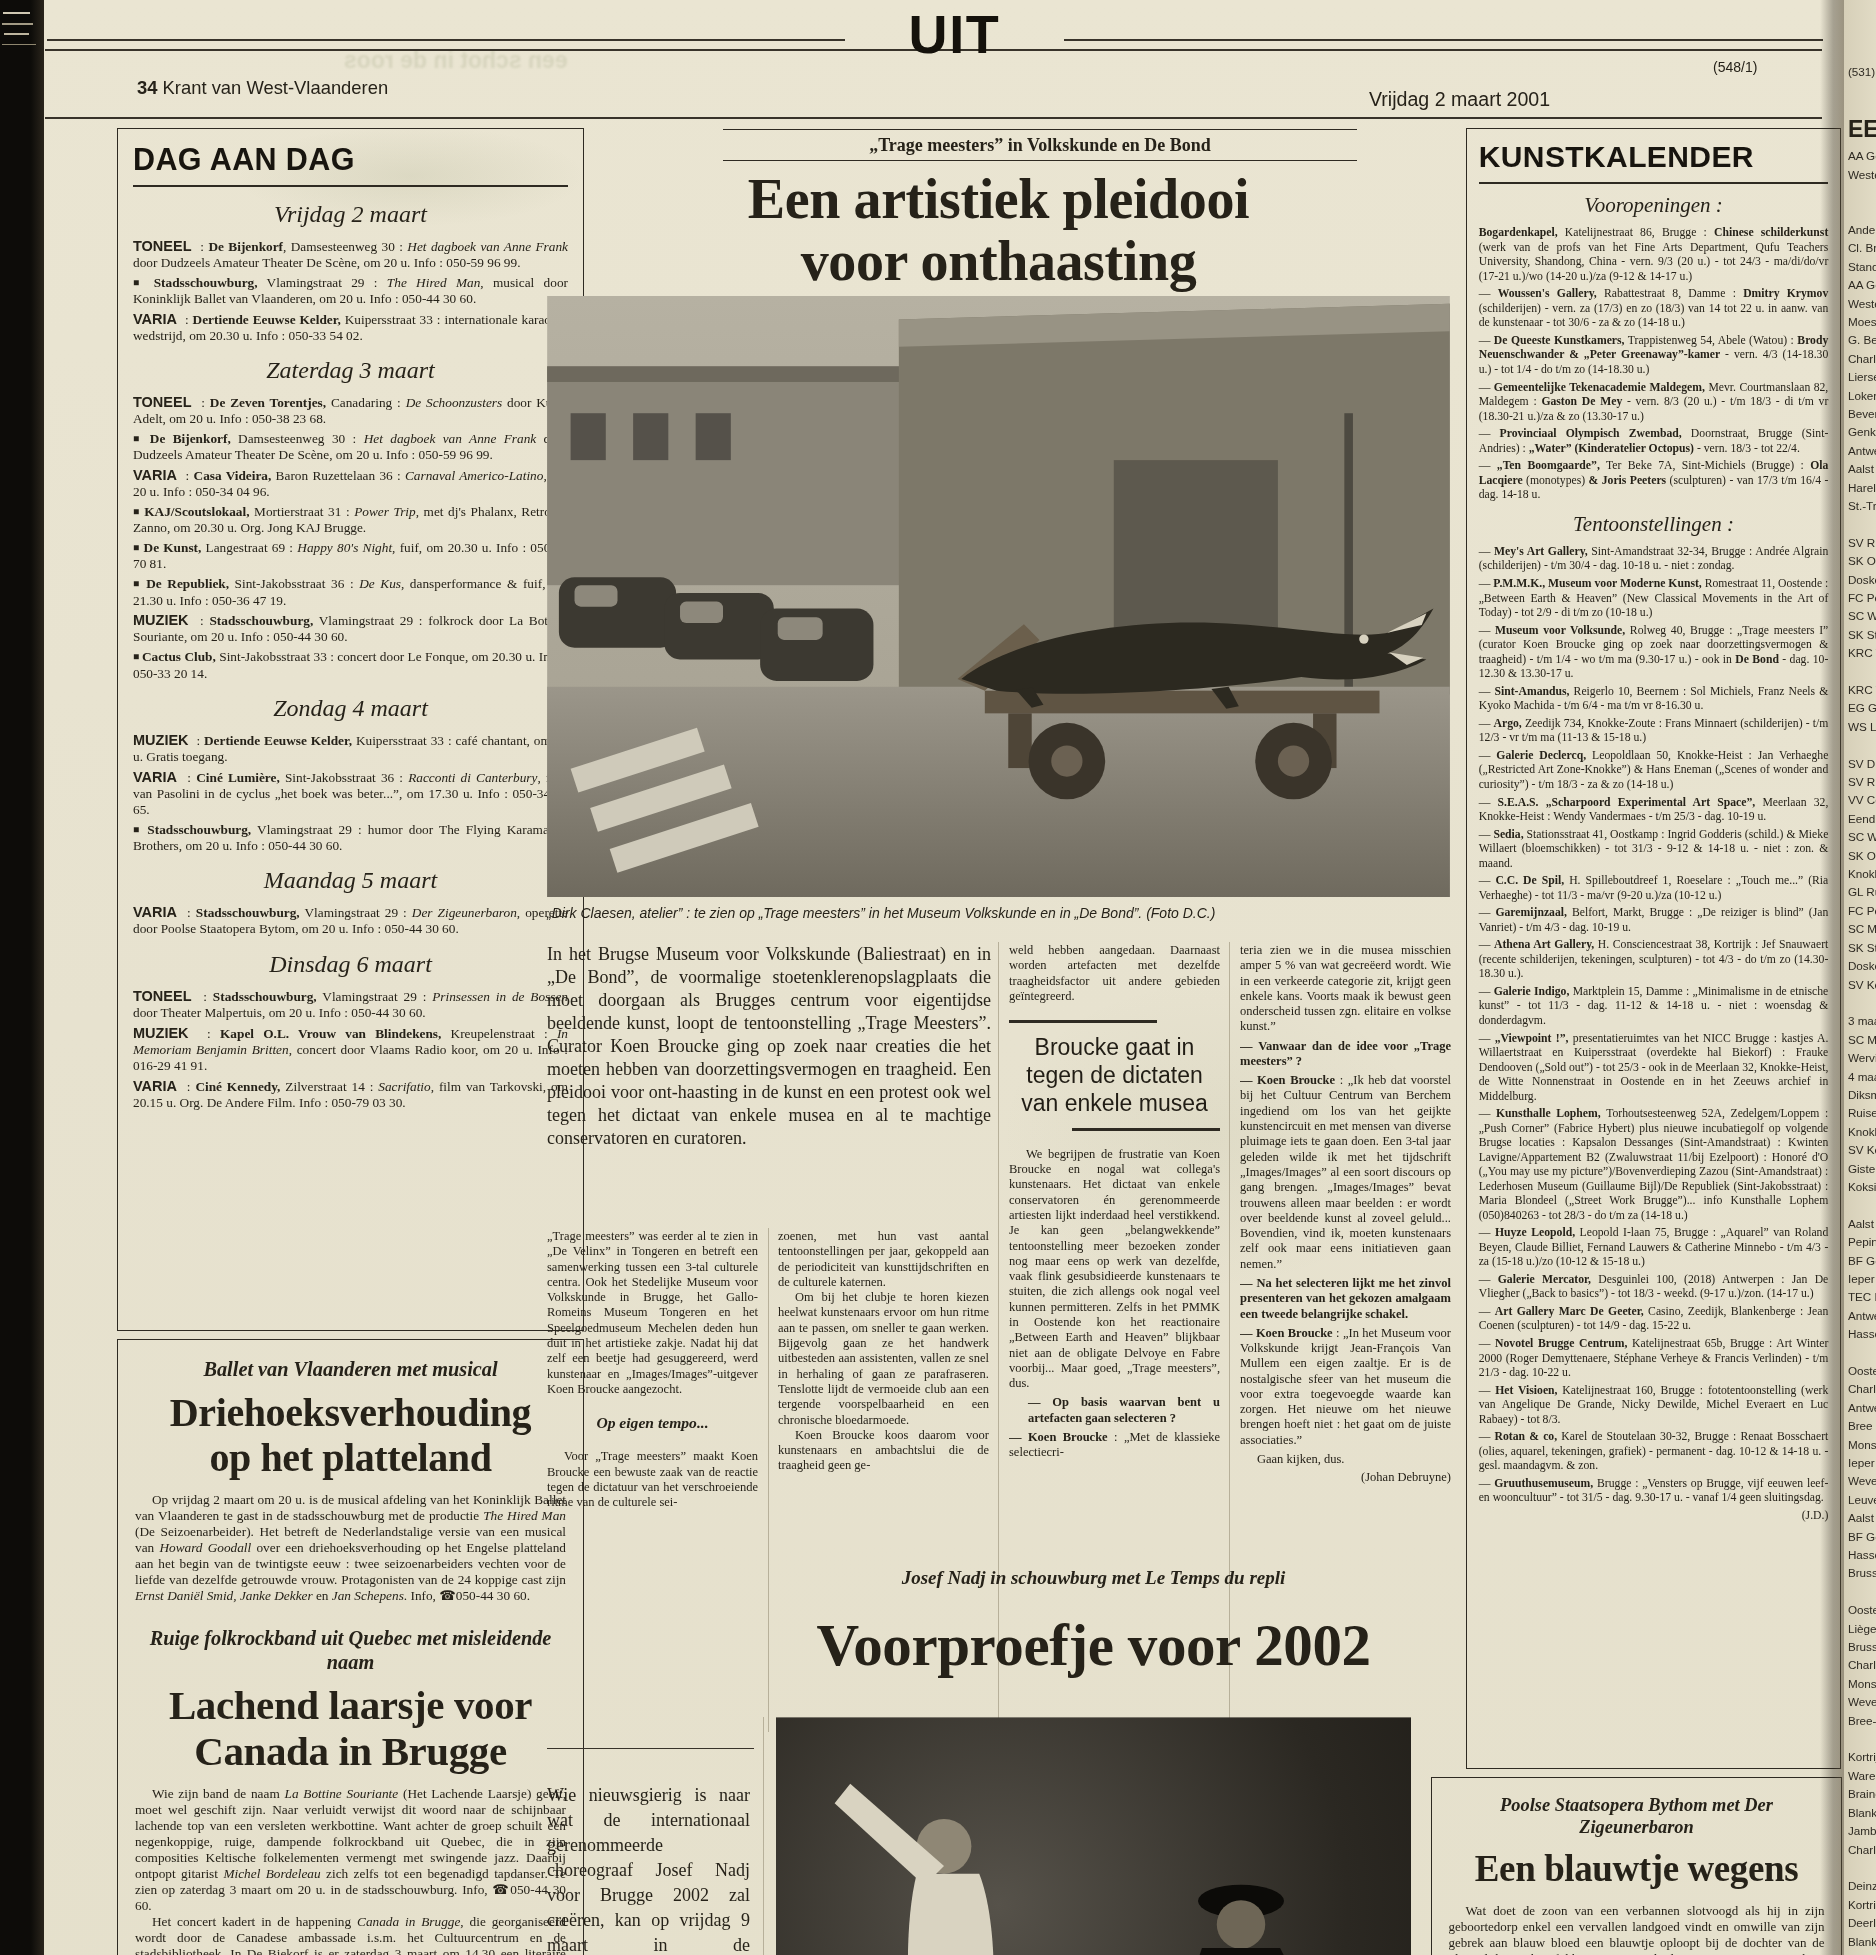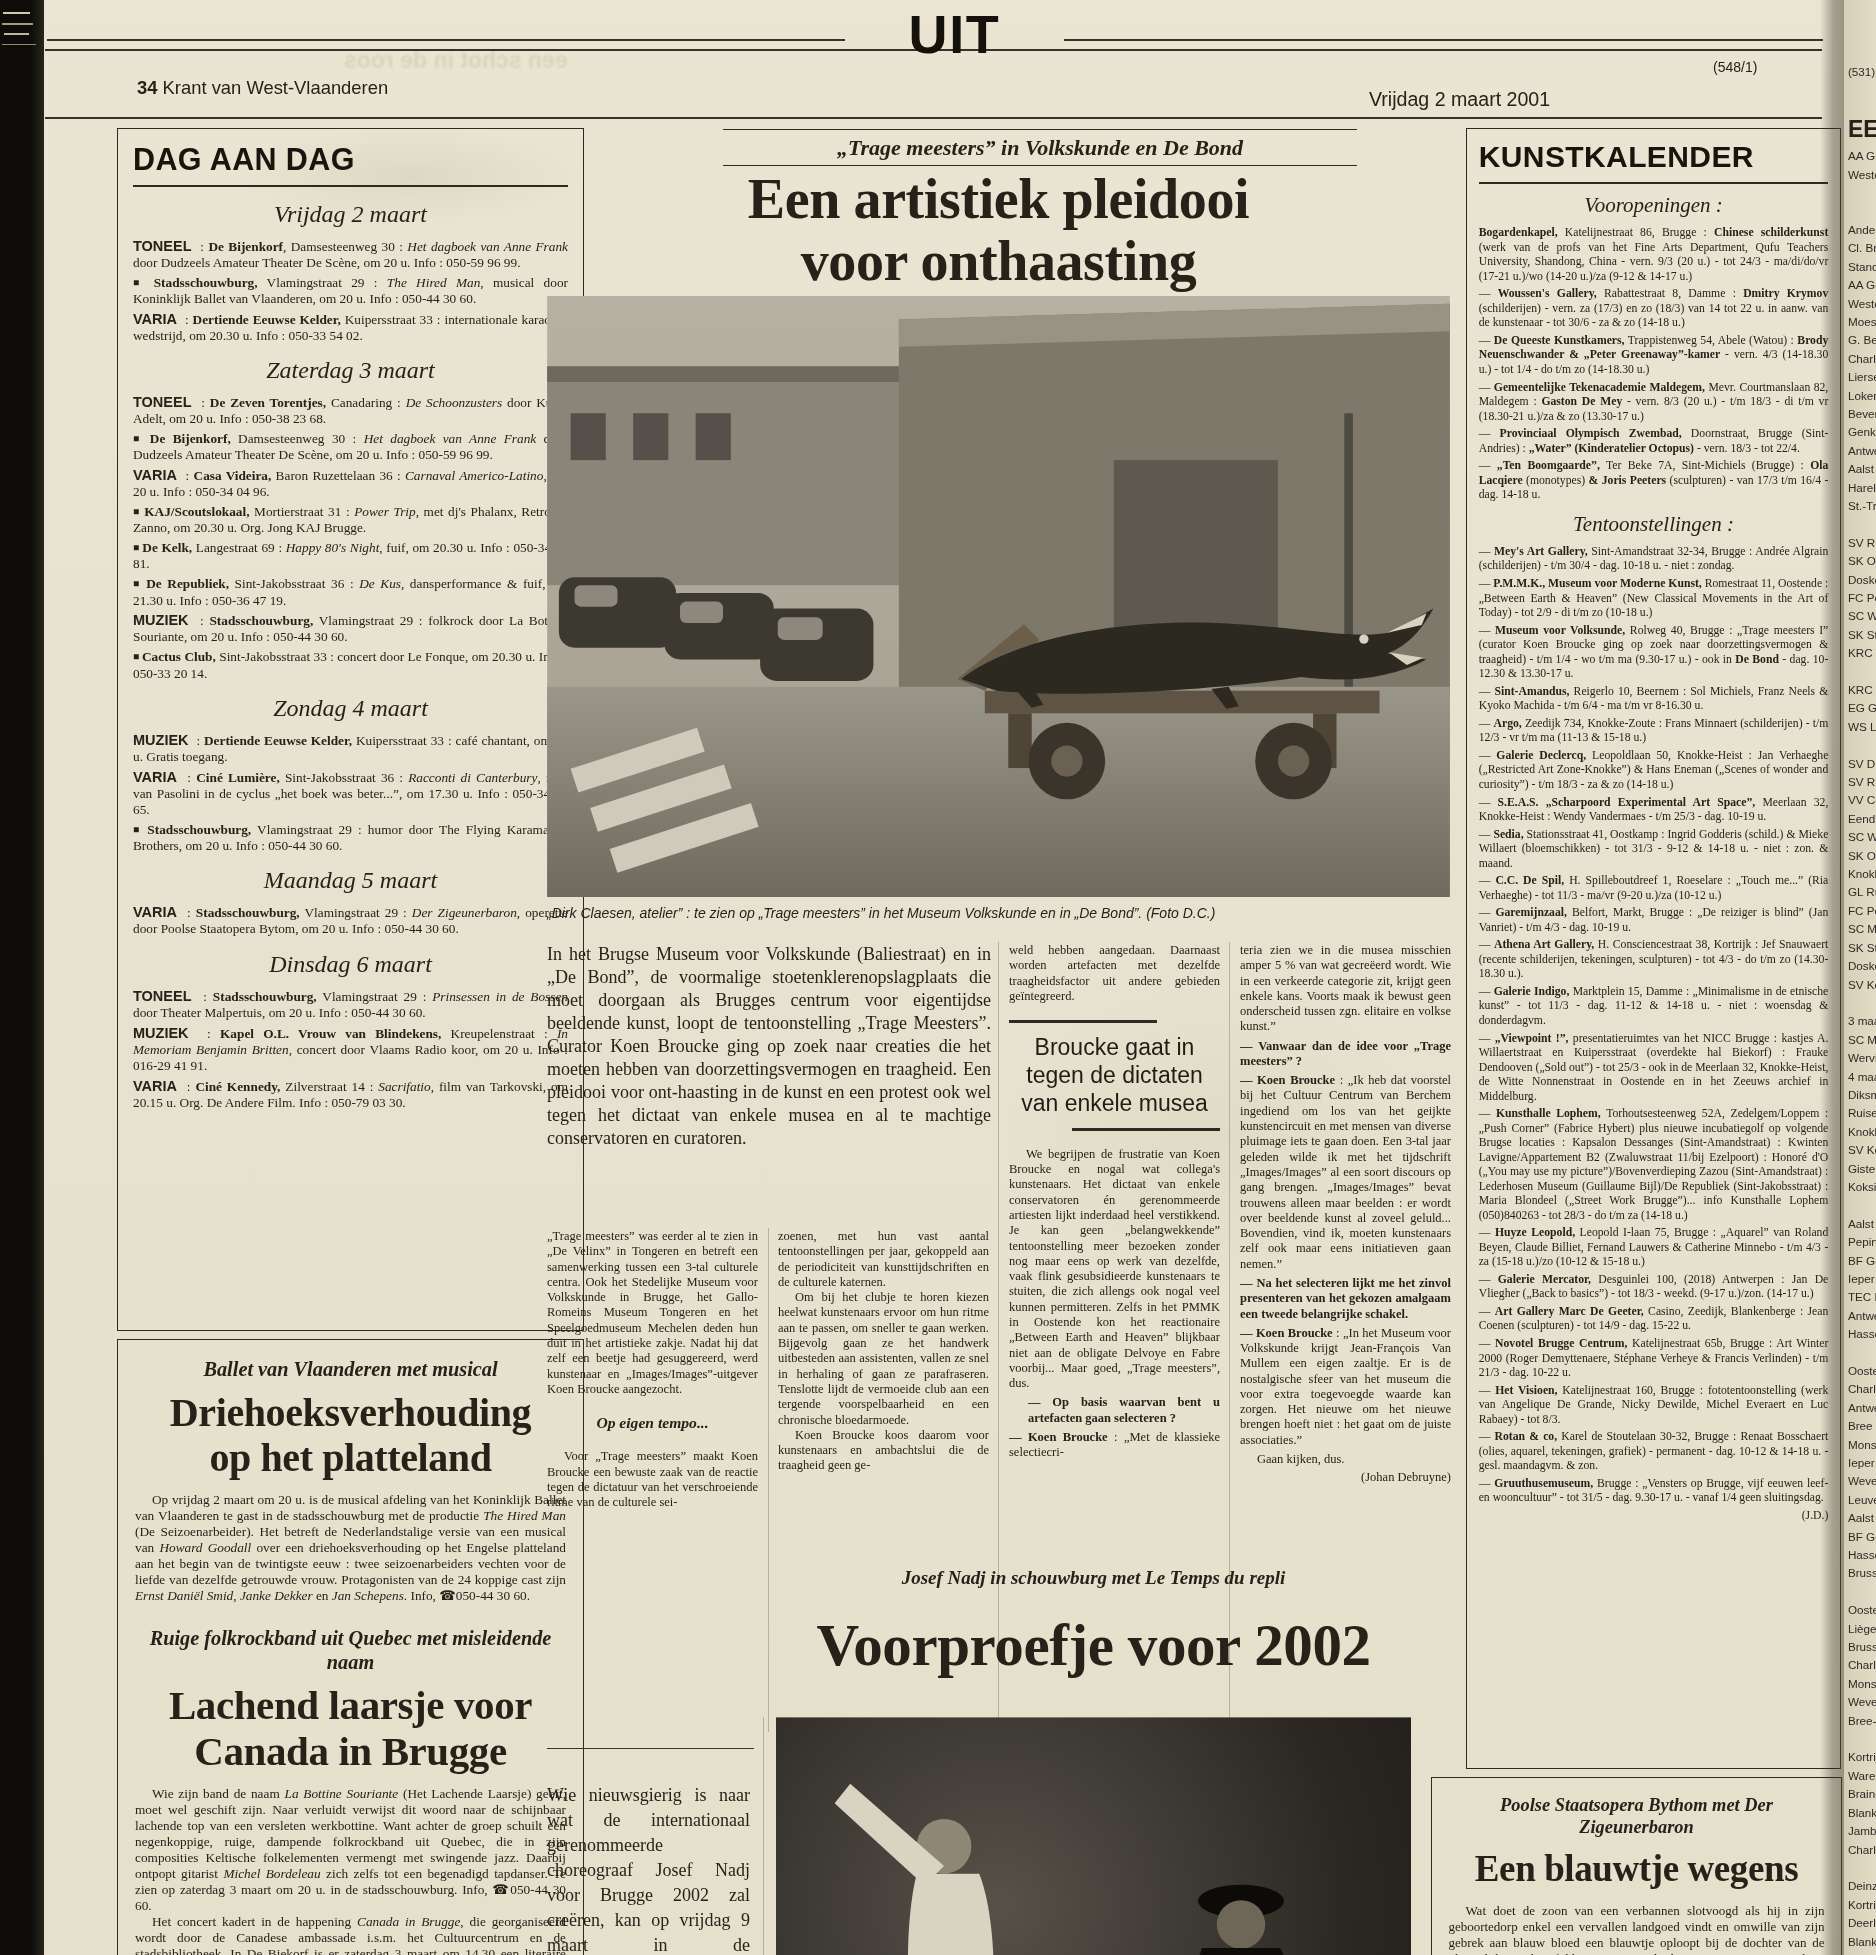--- a/index.html
+++ b/index.html
@@ -62,21 +62,21 @@
             <p class="entry"><span class="cat">VARIA</span>&nbsp; : <span class="fb">Dertiende Eeuwse Kelder,</span><span> Kuipersstraat 33 : internationale karaoke-wedstrijd, om 20.30 u. Info : 050-33 54 02.</span></p>
           </div>
       </div>
       <div>
         <div class="dayhead">Zaterdag 3 maart</div>
         <div>
             <p class="entry"><span class="cat">TONEEL</span>&nbsp; : <span class="fb">De Zeven Torentjes,</span><span> Canadaring : </span><span class="fi">De Schoonzusters</span><span> door Kunst Adelt, om 20 u. Info : 050-38 23 68.</span></p>
             <p class="entry"><span class="bul">■ </span><span class="fb">De Bijenkorf,</span><span> Damsesteenweg 30 : </span><span class="fi">Het dagboek van Anne Frank</span><span> door Dudzeels Amateur Theater De Scène, om 20 u. Info : 050-59 96 99.</span></p>
             <p class="entry"><span class="cat">VARIA</span>&nbsp; : <span class="fb">Casa Videira,</span><span> Baron Ruzettelaan 36 : </span><span class="fi">Carnaval Americo-Latino</span><span>, om 20 u. Info : 050-34 04 96.</span></p>
             <p class="entry"><span class="bul">■ </span><span class="fb">KAJ/Scoutslokaal,</span><span> Mortierstraat 31 : </span><span class="fi">Power Trip</span><span>, met dj's Phalanx, Retro en Zanno, om 20.30 u. Org. Jong KAJ Brugge.</span></p>
-            <p class="entry"><span class="bul">■ </span><span class="fb">De Kelk,</span><span> Langestraat 69 : </span><span class="fi">Happy 80's Night</span><span>, fuif, om 20.30 u. Info : 050-34 70 81.</span></p>
+            <p class="entry"><span class="bul">■ </span><span class="fb">De Kunst,</span><span> Langestraat 69 : </span><span class="fi">Happy 80's Night</span><span>, fuif, om 20.30 u. Info : 050-34 70 81.</span></p>
             <p class="entry"><span class="bul">■ </span><span class="fb">De Republiek,</span><span> Sint-Jakobsstraat 36 : </span><span class="fi">De Kus</span><span>, dansperformance &amp; fuif, om 21.30 u. Info : 050-36 47 19.</span></p>
             <p class="entry"><span class="cat">MUZIEK</span>&nbsp; : <span class="fb">Stadsschouwburg,</span><span> Vlamingstraat 29 : folkrock door La Bottine Souriante, om 20 u. Info : 050-44 30 60.</span></p>
             <p class="entry"><span class="bul">■ </span><span class="fb">Cactus Club,</span><span> Sint-Jakobsstraat 33 : concert door Le Fonque, om 20.30 u. Info : 050-33 20 14.</span></p>
           </div>
       </div>
       <div>
         <div class="dayhead">Zondag 4 maart</div>
         <div>
             <p class="entry"><span class="cat">MUZIEK</span>&nbsp; : <span class="fb">Dertiende Eeuwse Kelder,</span><span> Kuipersstraat 33 : café chantant, om 15 u. Gratis toegang.</span></p>
             <p class="entry"><span class="cat">VARIA</span>&nbsp; : <span class="fb">Ciné Lumière,</span><span> Sint-Jakobsstraat 36 : </span><span class="fi">Racconti di Canterbury</span><span>, film van Pasolini in de cyclus „het boek was beter...”, om 17.30 u. Info : 050-34 34 65.</span></p>
@@ -113,21 +113,21 @@
       <div class="headline" style="font-size:41px;line-height:46px;margin:8.6px 0 11.7px 0;">
         <div>Lachend laarsje voor</div>
         <div>Canada in Brugge</div>
       </div>
       <p class="body-p ind"><span>Wie zijn band de naam </span><span class="fi">La Bottine Souriante</span><span> (Het Lachende Laarsje) geeft, moet wel geschift zijn. Naar verluidt verwijst dit woord naar de schijnbaar lachende top van een versleten werkbottine. Want achter de groep schuilt een negenkoppige, ruige, dampende folkrockband uit Quebec, die in zijn composities Keltische folkelementen vermengt met swingende jazz. Daarbij ontpopt gitarist </span><span class="fi">Michel Bordeleau</span><span> zich zelfs tot een begenadigd tapdanser. Te zien op zaterdag 3 maart om 20 u. in de stadsschouwburg. Info, ☎050-44 30 60.</span></p>
       <p class="body-p ind"><span>Het concert kadert in de happening </span><span class="fi">Canada in Brugge</span><span>, die georganiseerd wordt door de Canadese ambassade i.s.m. het Cultuurcentrum en de stadsbibliotheek. In De Biekorf is er zaterdag 3 maart om 14.30 een literaire ontmoeting tussen Belgische en Canadese auteurs : Pol Hoste, Freddy Derwahl, Jean Mergeai, Herménégilde Chiasson, Marilyn Dumont en Phinder Dulai. 's Avonds om 19 u. is er in de kelders van de stadsschouwburg de officiële opening van een expo met een selectie kunstwerken uit de privé collecties van Claude Beaud en Michel Jacot. De expo is tot 11 maart (tijdens de voorstellingen) gratis te bezichtigen. Info, ☎050-44 30 60.</span></p>
 
     </div>
   </div>
 
-  <div class="abs" style="left:723px;top:129px;width:634px;border-top:1.6px solid #2e2a22;border-bottom:1.6px solid #2e2a22;padding:4.7px 0;text-align:center;font-weight:bold;font-size:22px;font-style:italic;">„Trage meesters” in Volkskunde en De Bond</div>
+  <div class="abs" style="left:723px;top:129px;width:634px;border-top:1.6px solid #2e2a22;border-bottom:1.6px solid #2e2a22;padding:4.7px 0;text-align:center;font-weight:bold;font-size:18px;">„Trage meesters” in Volkskunde en De Bond</div>
   <div class="headline abs" style="left:547px;top:168px;width:903px;font-size:56px;line-height:62px;">
     <div>Een artistiek pleidooi</div>
     <div>voor onthaasting</div>
   </div>
 
   <div class="abs" style="left:547px;top:296px;width:903px;height:601px;">
     <svg width="903" height="601" viewBox="0 0 2310 1538" xmlns="http://www.w3.org/2000/svg">
       <defs>
         <linearGradient id="sky" x1="0" y1="0" x2="0" y2="1">
             <stop offset="0" stop-color="#b6b1a2"></stop>

